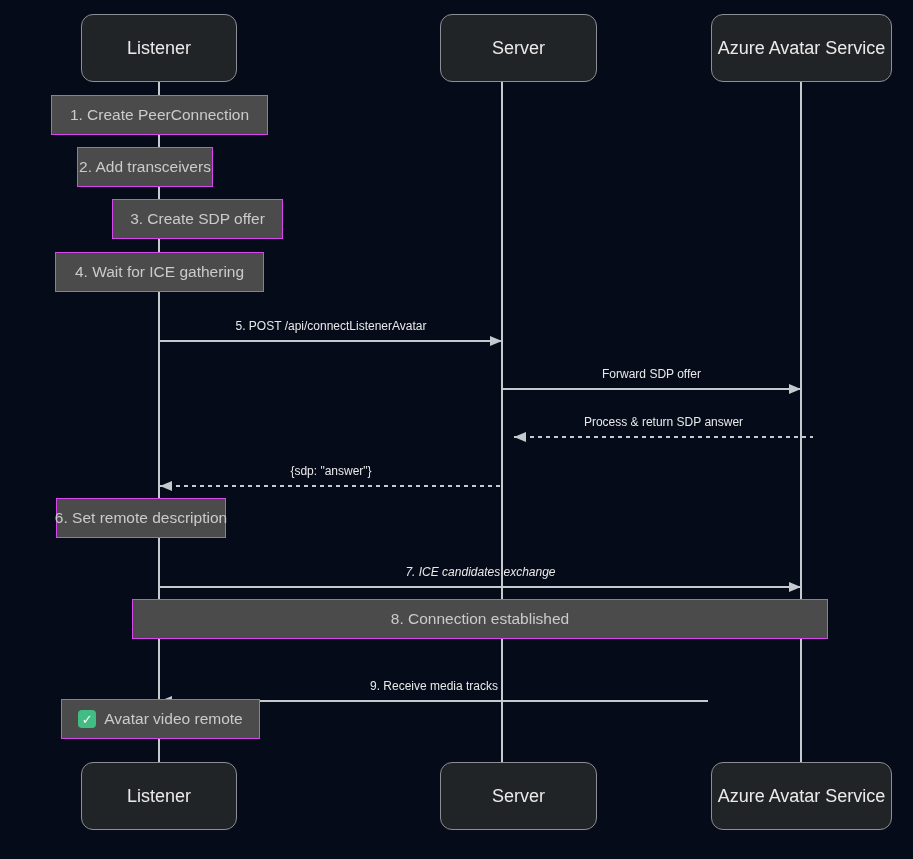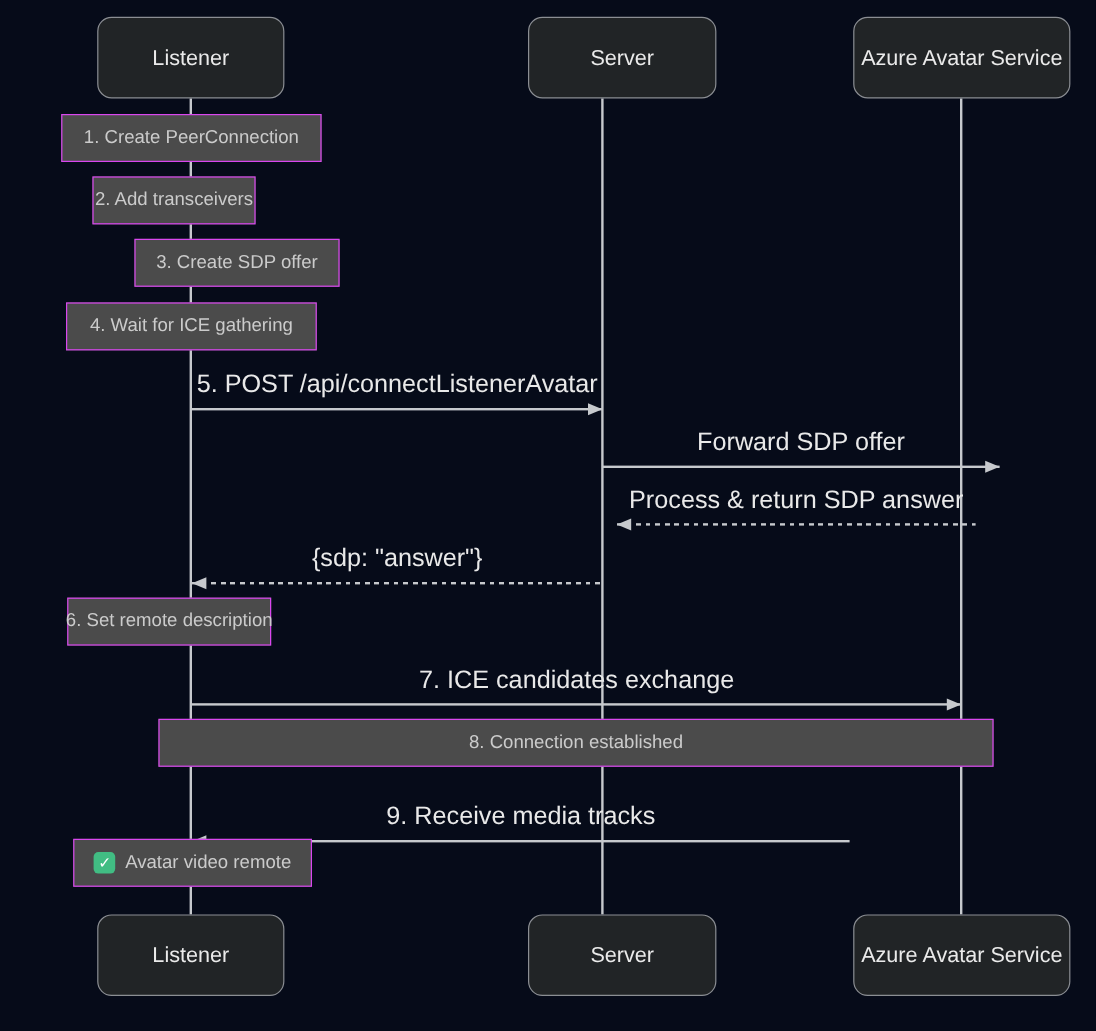--- a/index.html
+++ b/index.html
@@ -89,21 +89,21 @@
     height: 29px;
     z-index: 2;
   }
   .msg-label {
     position: absolute;
     left: 0;
     right: 0;
     bottom: 9px;
     text-align: center;
     color: #e9e9e9;
-    font-size: 21px;
+    font-size: 12px;
     white-space: nowrap;
   }
   .msg-line {
     position: absolute;
     left: 0;
     right: 0;
     bottom: 0;
     height: 2px;
     background: #c6c9cd;
   }
@@ -114,24 +114,24 @@
     position: absolute;
     bottom: -4px;
     width: 0;
     height: 0;
     border-top: 5px solid transparent;
     border-bottom: 5px solid transparent;
   }
   .arrow-right { right: 0; border-left: 12px solid #c6c9cd; }
   .arrow-left  { left: 0;  border-right: 12px solid #c6c9cd; }
   .msg-5 { left: 160px; width: 342px; top: 313px; }
-  .msg-f { left: 502px; width: 299px; top: 361px; padding-left: 32px; }
+  .msg-f { left: 502px; width: 299px; top: 361px; }
   .msg-p { left: 514px; width: 299px; top: 409px; }
   .msg-s { left: 160px; width: 342px; top: 458px; }
-  .msg-7 { left: 160px; width: 641px; top: 559px; }
+  .msg-7 { left: 160px; width: 641px; top: 559px; font-style: italic; }
   .msg-9 { left: 160px; width: 548px; top: 673px; }
 </style>
 </head>
 <body>
 
 <div class="canvas">
 
   <div class="lifeline lifeline-l"></div>
   <div class="lifeline lifeline-s"></div>
   <div class="lifeline lifeline-a"></div>

